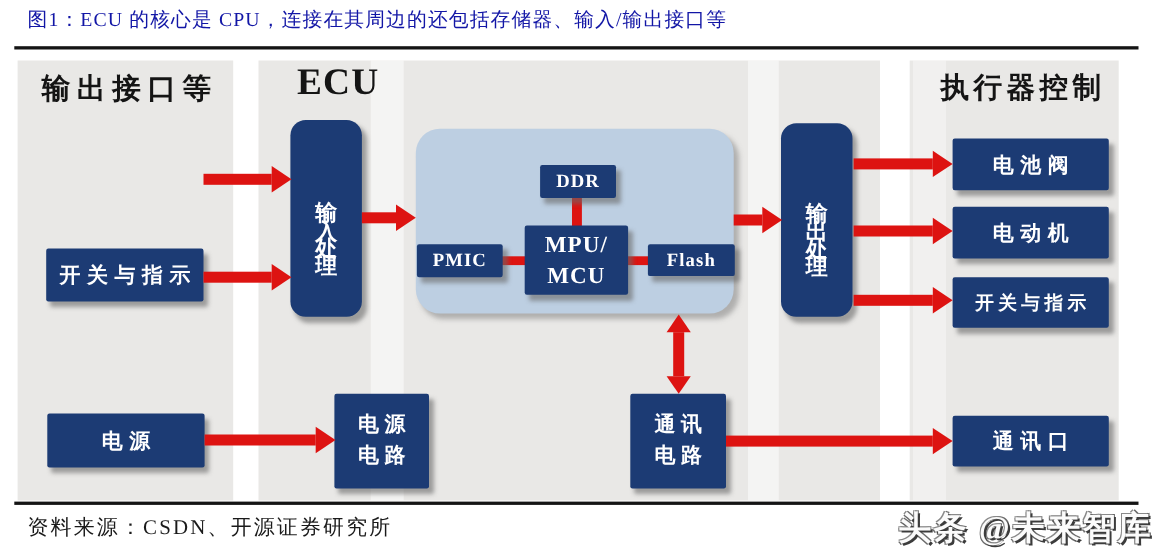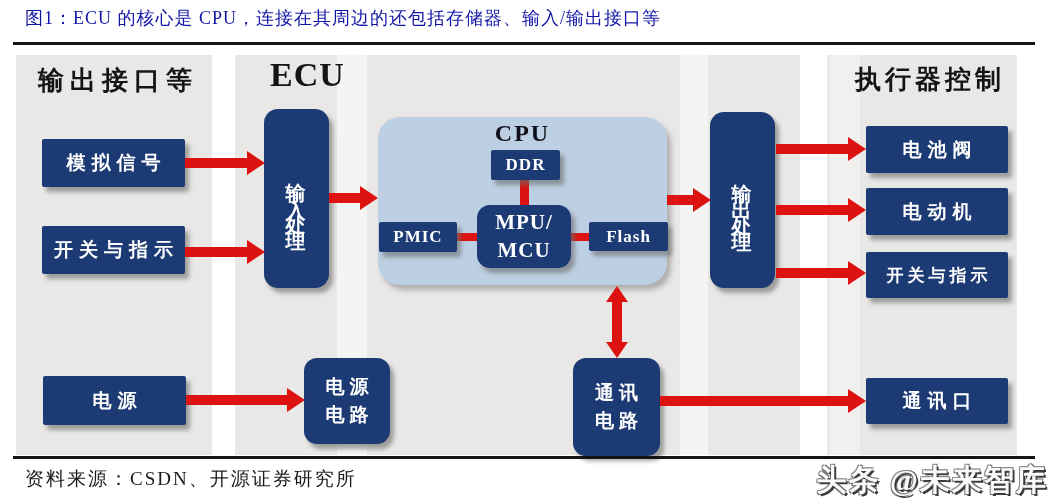--- a/index.html
+++ b/index.html
@@ -25,21 +25,21 @@
   .h-ecu{left:270px;top:56px;font-size:34px;letter-spacing:1px;}
   .h-actuator{left:855px;top:62px;font-size:26px;letter-spacing:4px;}
 
   
   .nbox{background:#1c3b74;color:#fff;font-weight:bold;display:flex;align-items:center;justify-content:center;
         box-shadow:4px 5px 4px rgba(105,105,105,0.6);font-size:19px;letter-spacing:6px;text-indent:6px;
         border-radius:2px;text-align:center;}
   .nbox.latin{letter-spacing:1px;text-indent:0;}
   .vbox{border-radius:14px;}
   .vtext{writing-mode:vertical-rl;letter-spacing:16px;font-size:20px;text-indent:0;}
-  .twoline{flex-direction:column;line-height:1.45;letter-spacing:5px;text-indent:5px;border-radius:13px;}
+  .twoline{flex-direction:column;line-height:1.45;letter-spacing:5px;text-indent:5px;}
 
   
   .cpu-panel{left:378px;top:117px;width:289px;height:168px;background:#bdcfe2;border-radius:22px;
              box-shadow:4px 5px 5px rgba(120,120,120,0.5);}
   .cpu-label{left:378px;top:120px;width:289px;text-align:center;font-size:24px;font-weight:bold;color:#10101a;letter-spacing:2px;}
 
   
   .conn{background:#dd1311;}
 
   
@@ -69,39 +69,35 @@
   <div class="abs panel panel-mid"></div>
   <div class="abs panel panel-right"></div>
   <div class="abs stripe" style="left:337px;width:30px;"></div>
   <div class="abs stripe" style="left:680px;width:28px;"></div>
   <div class="abs stripe" style="left:830px;width:30px;opacity:.7;"></div>
 
   <div class="abs sec-h h-sensor">输出接口等</div>
   <div class="abs sec-h h-ecu">ECU</div>
   <div class="abs sec-h h-actuator">执行器控制</div>
 
-  <div class="abs nbox" style="left:42px;top:139px;width:143px;height:48px;">
-    <span>模拟信号</span>
-  </div>
   <div class="abs nbox" style="left:42px;top:226px;width:143px;height:48px;">
     <span>开关与指示</span>
   </div>
   <div class="abs nbox" style="left:43px;top:376px;width:143px;height:49px;">
     <span>电源</span>
   </div>
 
   <div class="abs nbox vbox" style="left:264px;top:109px;width:65px;height:179px;">
     <span class="vtext">输入处理</span>
   </div>
   <div class="abs nbox vbox" style="left:710px;top:112px;width:65px;height:176px;">
     <span class="vtext">输出处理</span>
   </div>
 
   <div class="abs cpu-panel"></div>
-  <div class="abs cpu-label">CPU</div>
 
   <div class="abs conn" style="left:520px;top:179px;width:9px;height:28px;"></div>
   <div class="abs conn" style="left:455px;top:233px;width:23px;height:8px;"></div>
   <div class="abs conn" style="left:570px;top:233px;width:20px;height:8px;"></div>
 
   <div class="abs nbox latin" style="left:491px;top:150px;width:69px;height:30px;font-size:17px;">
     <span>DDR</span>
   </div>
   <div class="abs nbox latin twoline" style="left:477px;top:205px;width:94px;height:63px;font-size:21px;line-height:1.3;">
     <span>MPU/</span>
@@ -111,21 +107,21 @@
     <span>PMIC</span>
   </div>
   <div class="abs nbox latin" style="left:589px;top:222px;width:79px;height:29px;font-size:17px;text-align:right;">
     <span>Flash</span>
   </div>
 
   <div class="abs nbox twoline" style="left:304px;top:358px;width:86px;height:86px;">
     <span>电源</span>
     <span>电路</span>
   </div>
-  <div class="abs nbox twoline" style="left:573px;top:358px;width:87px;height:98px;">
+  <div class="abs nbox twoline" style="left:573px;top:358px;width:87px;height:86px;">
     <span>通讯</span>
     <span>电路</span>
   </div>
 
   <div class="abs nbox" style="left:866px;top:126px;width:142px;height:47px;">
     <span>电池阀</span>
   </div>
   <div class="abs nbox" style="left:866px;top:188px;width:142px;height:47px;">
     <span>电动机</span>
   </div>

